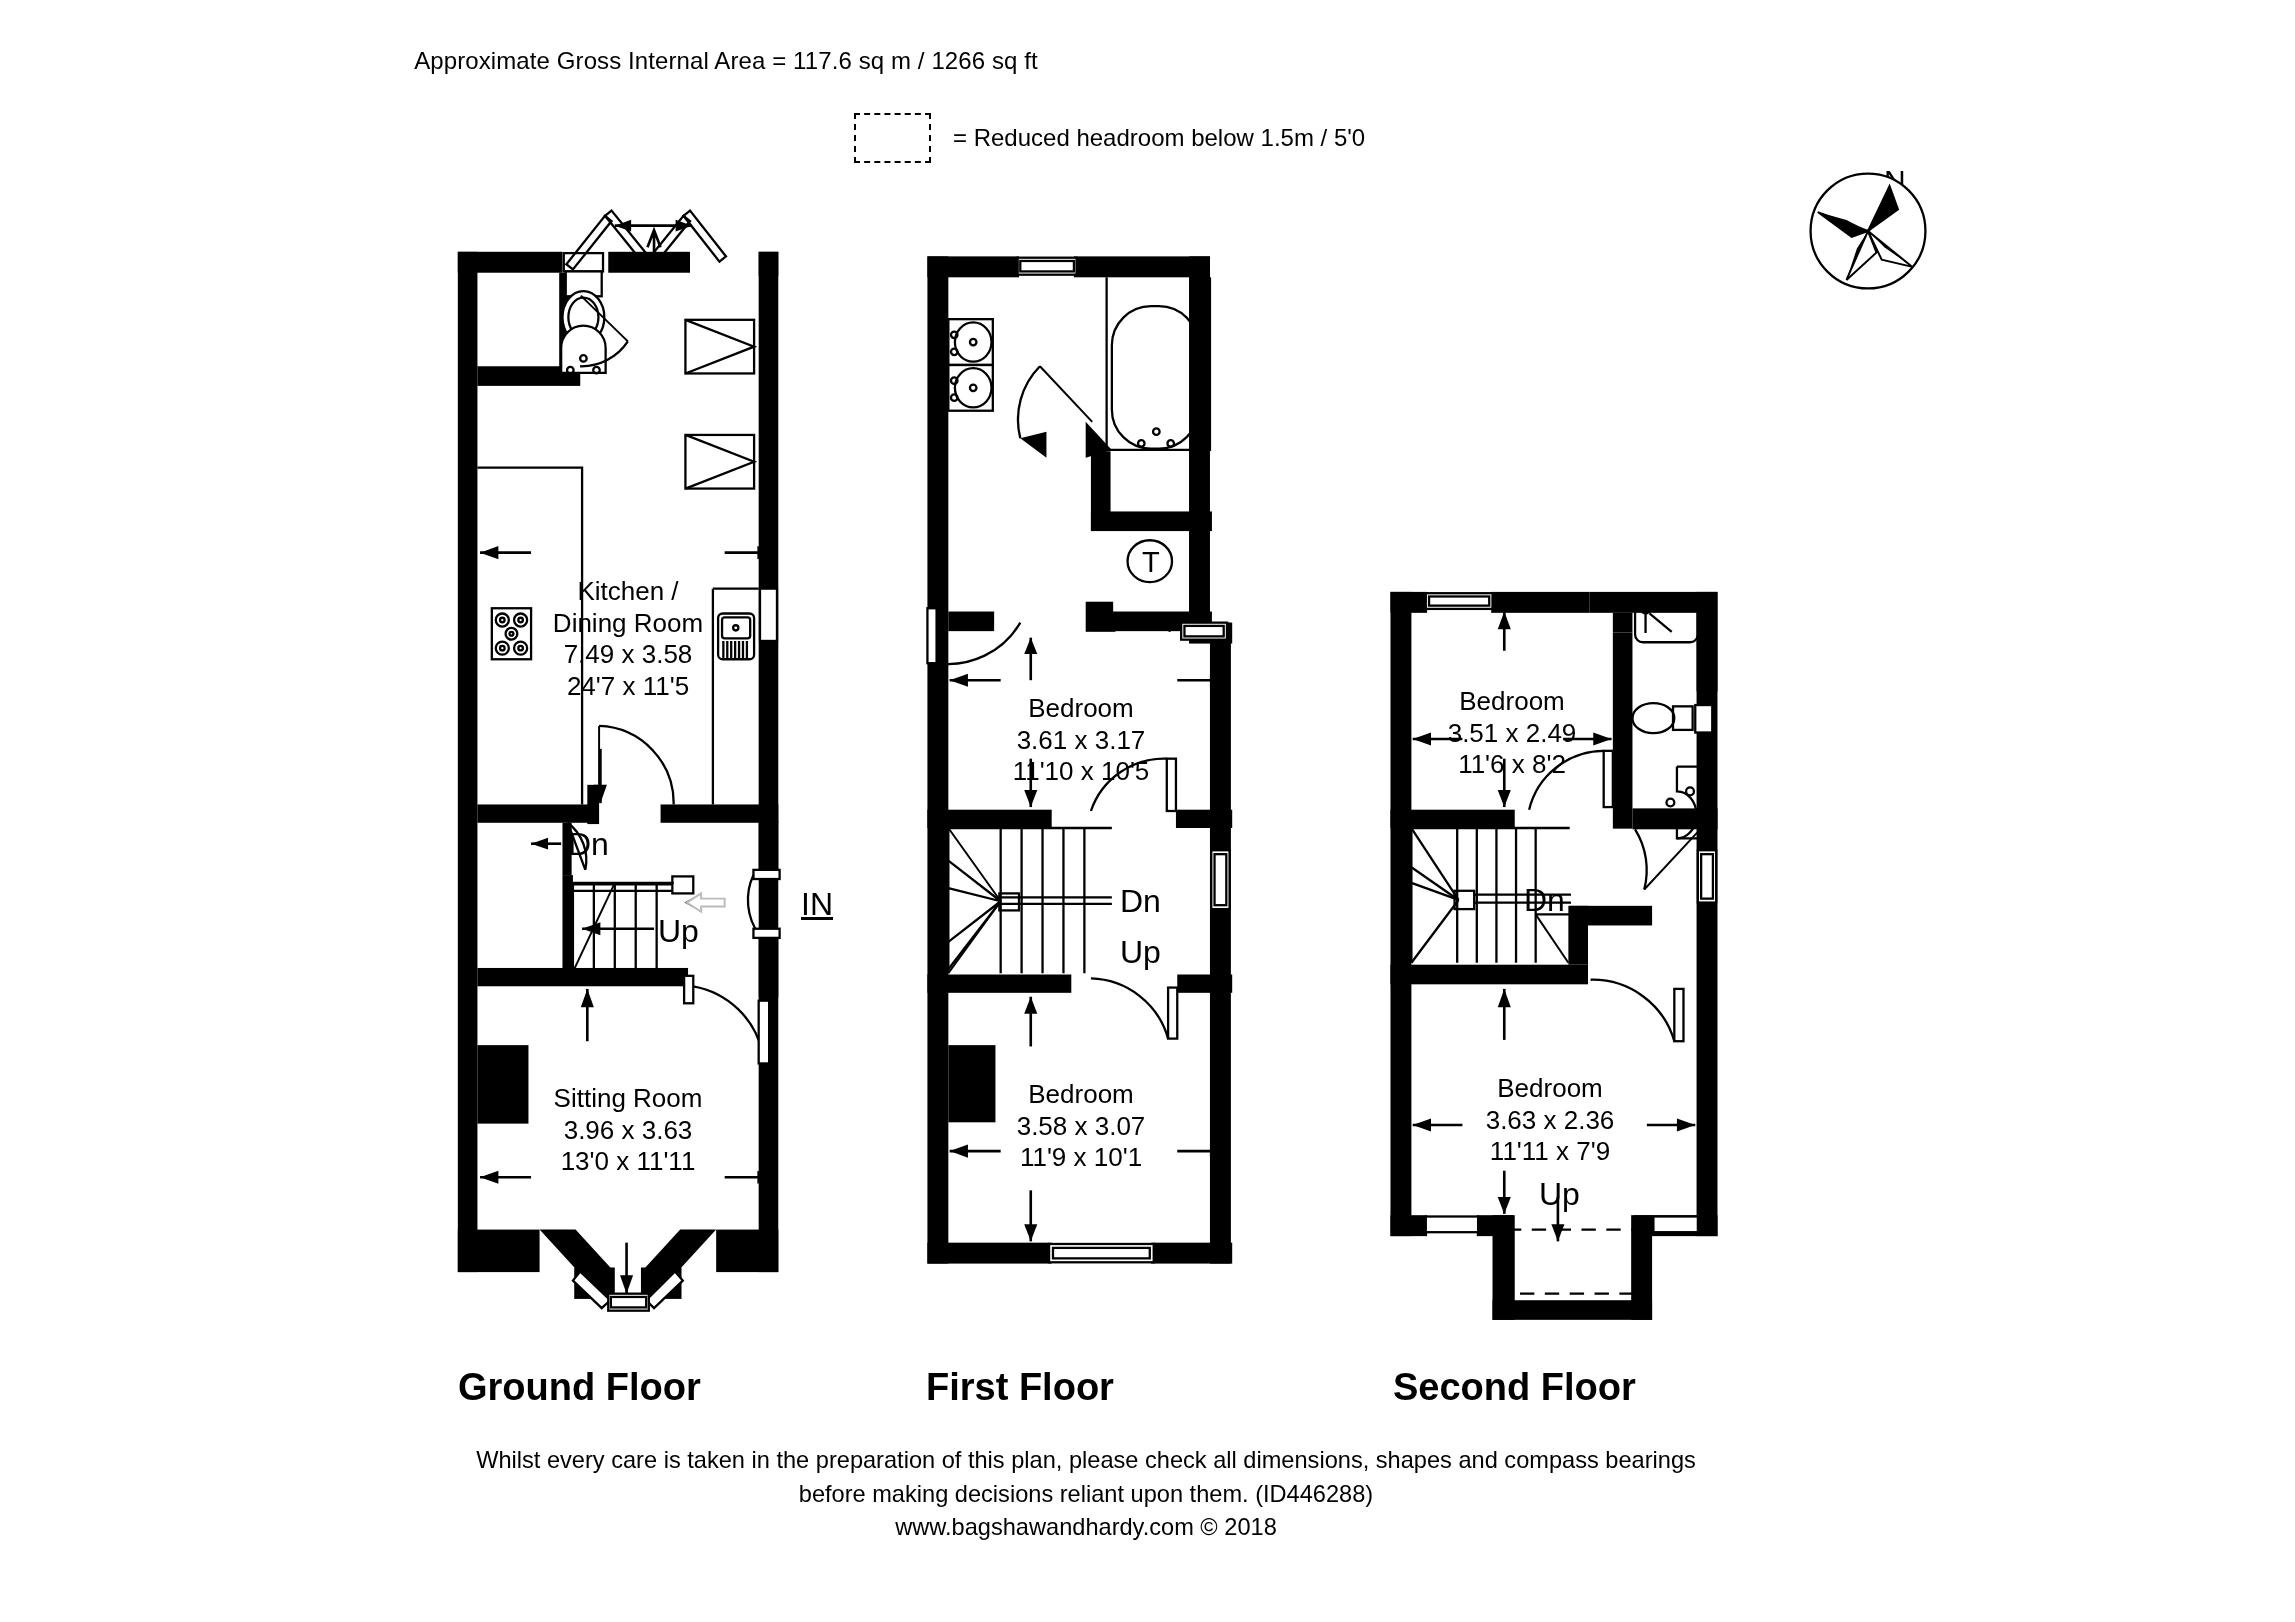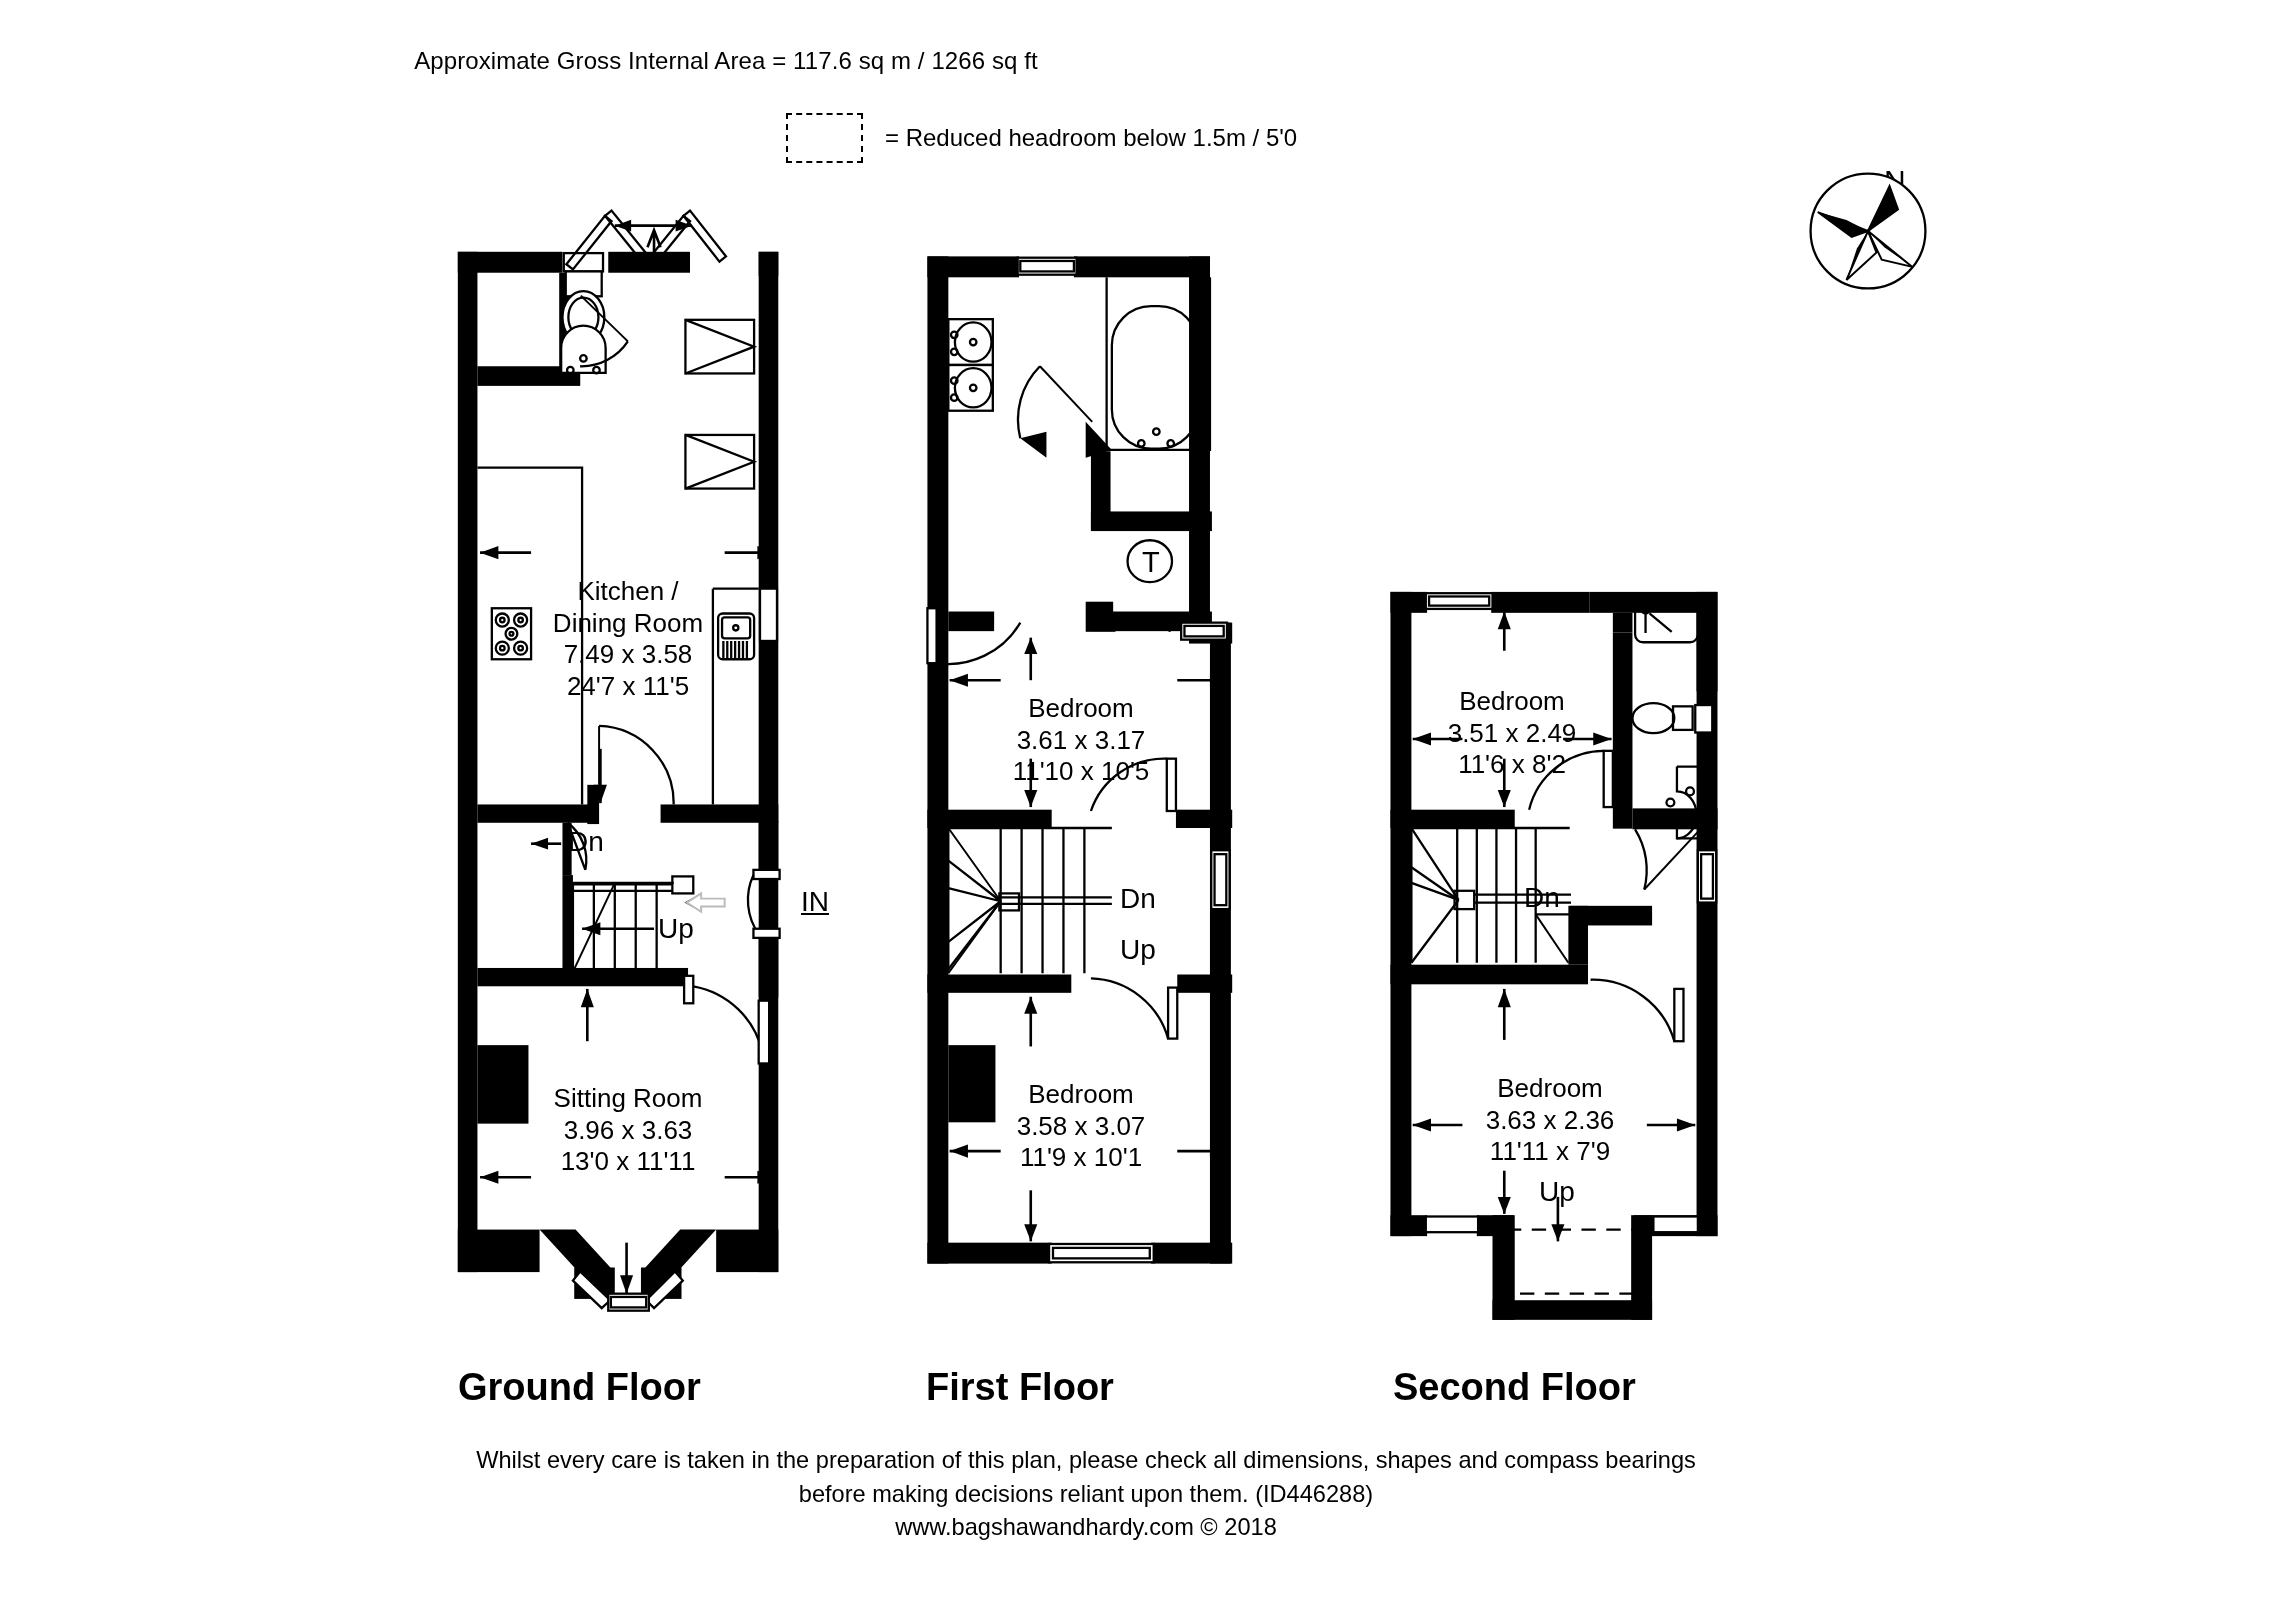--- a/index.html
+++ b/index.html
@@ -1,42 +1,42 @@
 <!DOCTYPE html>
 <html style="font-size:10.5px"><head>
 <meta charset="utf-8">
 <style>
   html,body{margin:0;padding:0;background:#ffffff;}
   body{width:2295px;height:1622px;position:relative;font-family:"Liberation Sans",sans-serif;color:#000;}
   .stage{position:absolute;left:0;top:0;width:2295px;height:1193px;}
 
   
   #gia-text{position:absolute;left:0;top:47px;width:1452px;text-align:center;font-size:24px;letter-spacing:0.1px;}
-  #legend{position:absolute;left:786px;top:113px;display:flex;align-items:center;gap:22px;}
+  #legend{position:absolute;left:854px;top:113px;display:flex;align-items:center;gap:22px;}
   #legend-swatch{width:77px;height:50px;border:2px dashed #000;box-sizing:border-box;}
   #legend-label{font-size:24px;white-space:nowrap;}
 
   
   #compass{position:absolute;left:1806px;top:169px;width:124px;height:124px;}
   #compass-n{position:absolute;left:1884px;top:164px;font-size:30px;}
 
   
   .floor-title{position:absolute;font-size:38px;font-weight:bold;white-space:nowrap;}
   #title-ground{left:458px;top:1366px;}
   #title-first{left:926px;top:1366px;}
   #title-second{left:1393px;top:1366px;}
 
   
   #footer{position:absolute;left:0;top:1444px;width:2172px;text-align:center;font-size:23.6px;line-height:1.42;}
 
   
   .room-label{position:absolute;text-align:center;font-size:26px;line-height:1.22;white-space:nowrap;transform:translateX(-50%);}
   .room-label .nm{display:block;}
   .room-label .dm{display:block;}
-  .tag{position:absolute;font-size:28px;white-space:nowrap;}
+  .tag{position:absolute;font-size:32px;white-space:nowrap;}
 
   
   svg{position:absolute;left:0;top:0;overflow:visible;}
   .w{fill:#000;}
   .ln2{fill:none;stroke:#000;stroke-width:3;}
   .fx{fill:#fff;stroke:#000;stroke-width:3.5;}
   .fxn{fill:none;stroke:#000;stroke-width:3.5;}
   .dash{fill:none;stroke:#000;stroke-width:3.5;stroke-dasharray:22 16;}
   .arr{stroke:#000;stroke-width:4;fill:none;}
 </style>

